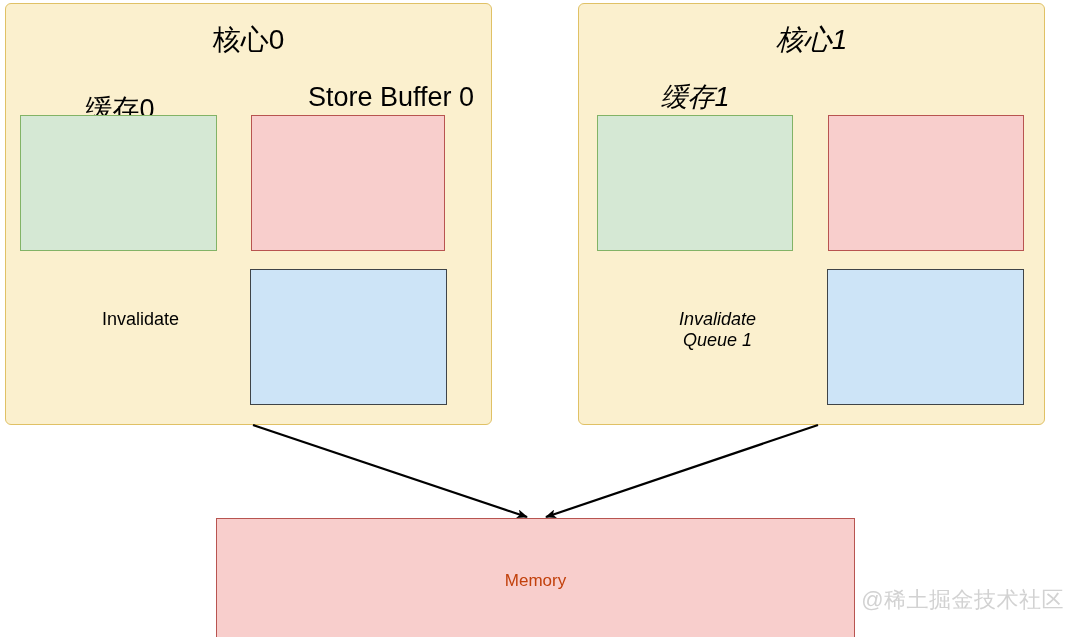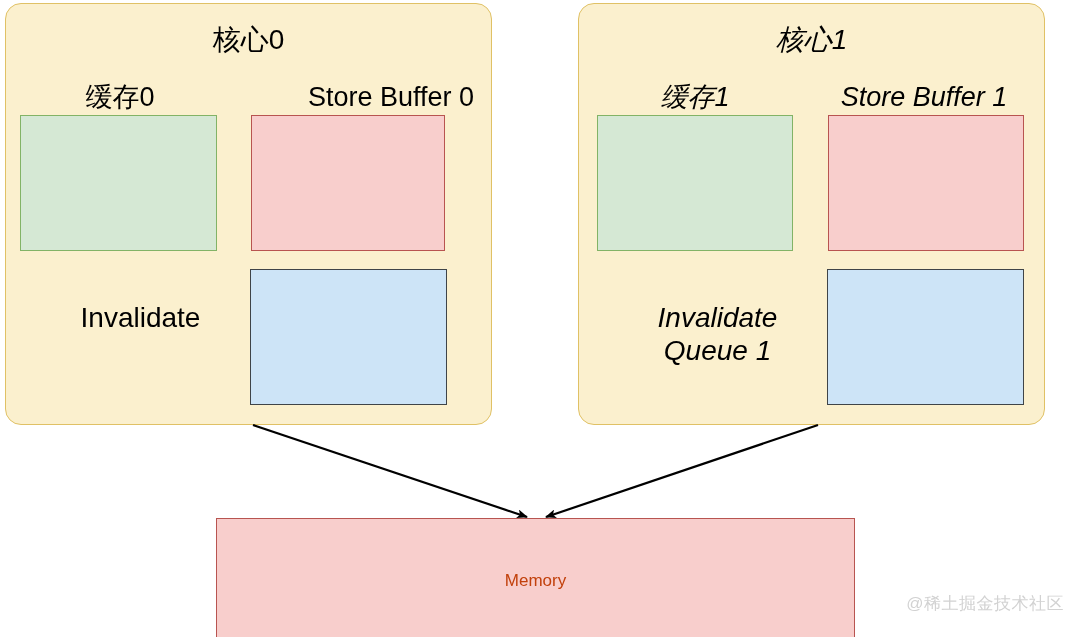--- a/index.html
+++ b/index.html
@@ -18,21 +18,21 @@
     background: #ffffff;
     overflow: hidden;
   }
 
   
   .core-panel {
     position: absolute;
     box-sizing: border-box;
     background: #fbf0ce;
     border: 1.6px solid #e0c165;
-    border-radius: 16px;
+    border-radius: 6px;
   }
   #core-0 { left: 5px;   top: 3px; width: 487px; height: 422px; }
   #core-1 { left: 578px; top: 3px; width: 467px; height: 422px; font-style: italic; }
 
   .core-title {
     position: absolute;
     left: 0;
     right: 0;
     top: 20px;
     text-align: center;
@@ -44,21 +44,21 @@
 
   
   .block-label {
     position: absolute;
     text-align: center;
     color: #000000;
     white-space: nowrap;
     line-height: 1.18;
   }
   .label-lg { font-size: 27px; }
-  .label-md { font-size: 28px; }
+  .label-md { font-size: 18px; margin-top: 8px; }
 
   
   .inner-box {
     position: absolute;
     box-sizing: border-box;
   }
   .box-green { background: #d5e8d4; border: 1.6px solid #82b366; }
   .box-pink  { background: #f8cecc; border: 1.6px solid #b85450; }
   .box-blue  { background: #cde4f7; border: 1.8px solid #3f4448; }
 
@@ -92,55 +92,54 @@
     width: 1080px;
     height: 637px;
     pointer-events: none;
   }
 
   
   #watermark {
     position: absolute;
     right: 16px;
     bottom: 22px;
-    font-size: 17px;
+    font-size: 22px;
     color: #d2d2d2;
     letter-spacing: 0.5px;
     white-space: nowrap;
   }
 </style>
 </head>
 <body>
 
 <div id="canvas">
 
   <div class="core-panel" id="core-0">
     <div class="core-title">核心0</div>
 
-    <div class="block-label label-lg" style="left: 14px; top: 78px; width: 200px;">缓存0</div>
+    <div class="block-label label-lg" style="left: 14px; top: 90px; width: 200px;">缓存0</div>
 
     <div class="block-label label-lg" style="left: 228px; top: 78px; width: 240px; text-align: right;">Store Buffer 0</div>
 
     <div class="inner-box box-green" style="left: 14px; top: 111px; width: 197px; height: 136px;"></div>
 
     <div class="inner-box box-pink" style="left: 245px; top: 111px; width: 194px; height: 136px;"></div>
 
     <div class="inner-box box-blue" style="left: 244px; top: 265px; width: 197px; height: 136px;"></div>
 
     <div class="block-label label-md" style="left: 32px; top: 297px; width: 205px;">
       <div>Invalidate</div>
     </div>
   </div>
 
   <div class="core-panel" id="core-1">
     <div class="core-title">核心1</div>
 
     <div class="block-label label-lg" style="left: 16px; top: 78px; width: 200px;">缓存1</div>
 
-    <div class="block-label label-lg" style="left: 225px; top: 78px; width: 240px;">Store Buffer 1</div>
 
     <div class="inner-box box-green" style="left: 18px; top: 111px; width: 196px; height: 136px;"></div>
 
     <div class="inner-box box-pink" style="left: 249px; top: 111px; width: 196px; height: 136px;"></div>
 
     <div class="inner-box box-blue" style="left: 248px; top: 265px; width: 197px; height: 136px;"></div>
 
     <div class="block-label label-md" style="left: 36px; top: 297px; width: 205px;">
       <div>Invalidate</div>
       <div>Queue 1</div>

